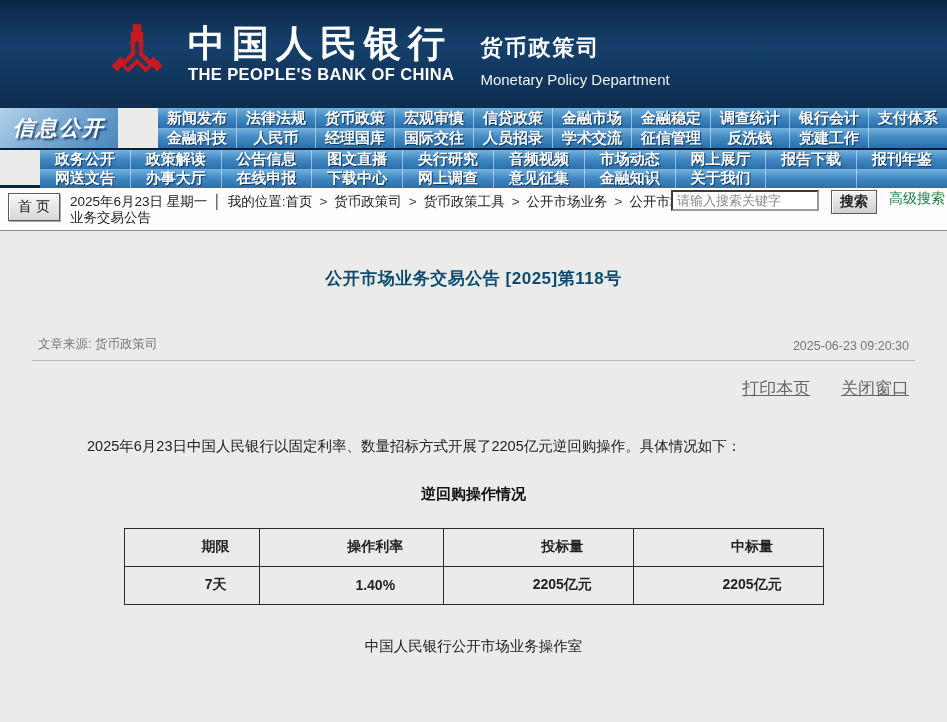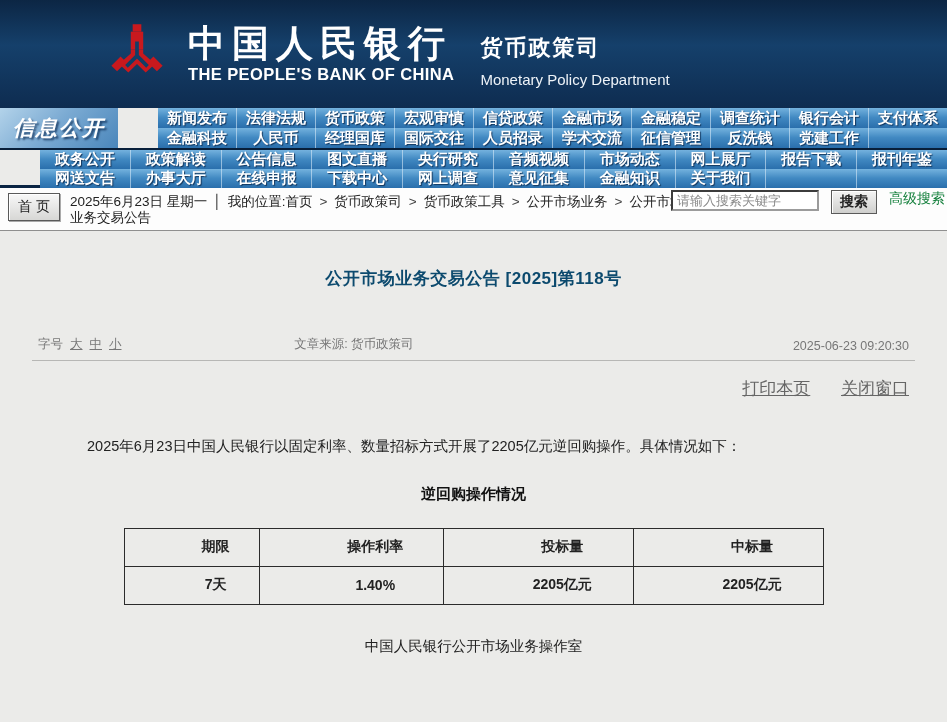--- a/index.html
+++ b/index.html
@@ -162,23 +162,20 @@
       <input class="search-input" type="text" placeholder="请输入搜索关键字" style="">
       <button class="search-btn">搜索</button>
       <span class="adv-link">高级搜索</span>
     </div>
   </div>
 
   <div class="content">
     <div class="art-title">公开市场业务交易公告 [2025]第118号</div>
 
     <div class="meta">
-      <div class="meta-left">
-        <span>字号</span><a>大</a><a>中</a><a>小</a>
-      </div>
       <div class="meta-center">文章来源: 货币政策司</div>
       <div class="meta-right">2025-06-23 09:20:30</div>
     </div>
 
     <div class="links-row">
       <a>打印本页</a>
       <a>关闭窗口</a>
     </div>
 
     <p class="body-p">2025年6月23日中国人民银行以固定利率、数量招标方式开展了2205亿元逆回购操作。具体情况如下：</p>

